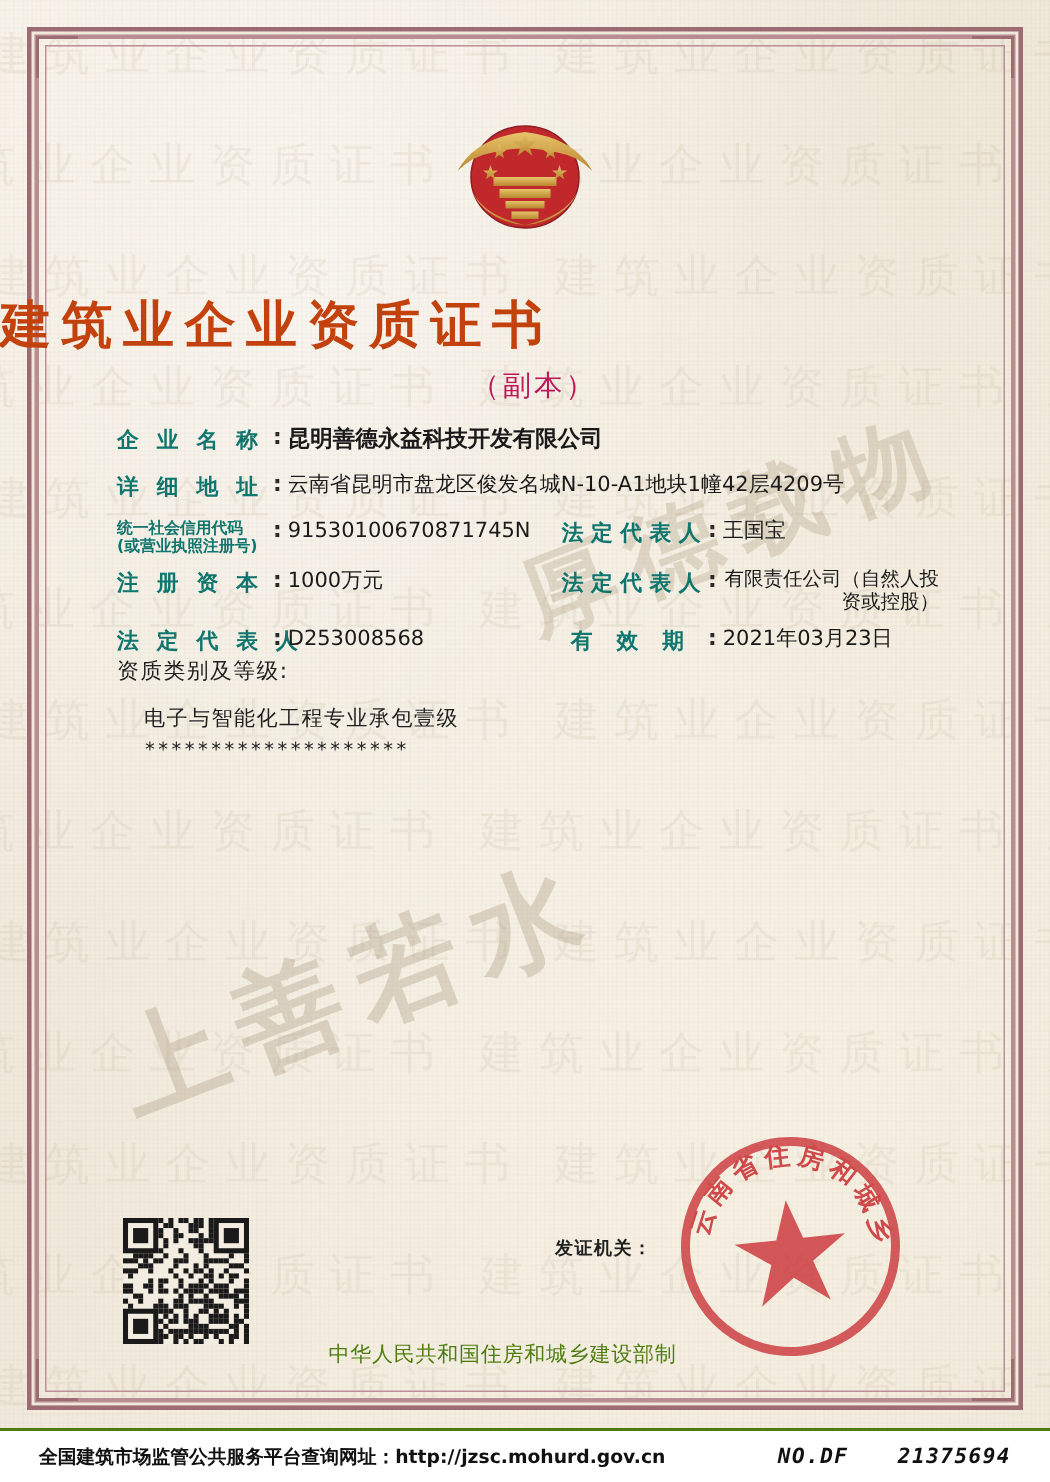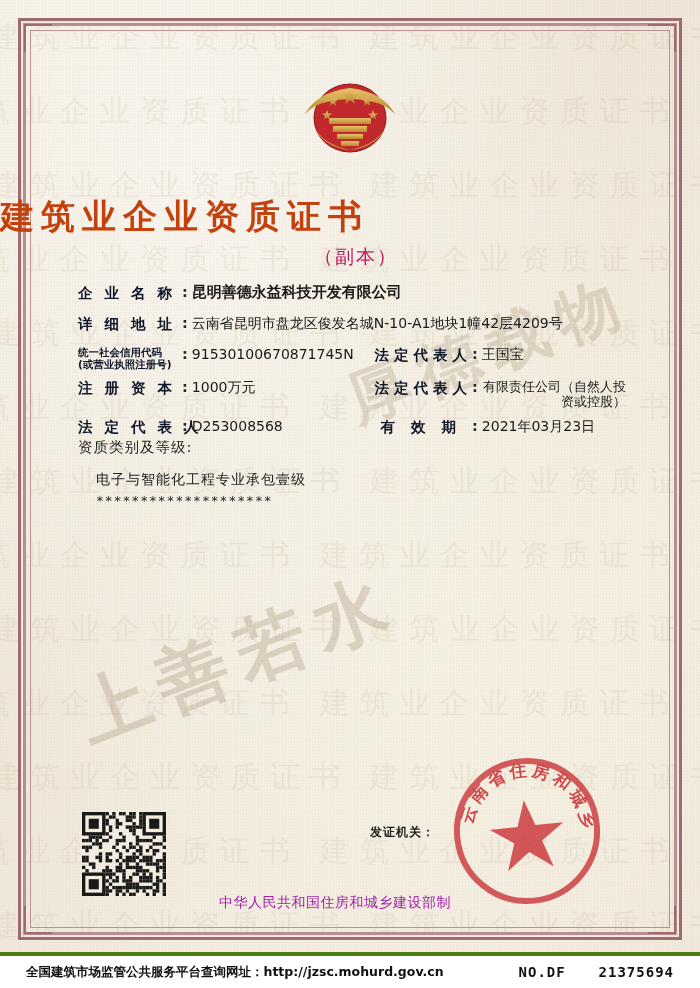--- a/index.html
+++ b/index.html
@@ -123,21 +123,21 @@
     align-items: flex-start;
     margin-bottom: 9px;
     min-height: 22px;
   }
   .col-left { width: 296px; display: flex; align-items: flex-start; }
   .col-right { flex: 1; display: flex; align-items: flex-start; text-align: right; }
 
   .lbl {
     font-size: 14.5px;
     font-weight: bold;
-    color: #0f172a;
+    color: #0f766e;
     white-space: nowrap;
     flex: none;
   }
   .lbl.w4 { width: 104px; letter-spacing: 12px; }
   .lbl.w-small {
     width: 104px;
     font-size: 10.5px;
     line-height: 12px;
     letter-spacing: 0px;
     font-weight: bold;
@@ -236,21 +236,21 @@
     font-size: 10px;
     vertical-align: super;
   }
   .footer-org {
     position: absolute;
     left: 0; right: 0;
     top: 894px;
     text-align: center;
     font-family: "DejaVu Sans", sans-serif;
     font-size: 14px;
-    color: #a21caf;
+    color: #4d7c0f;
     letter-spacing: 0.5px;
     padding-right: 30px;
   }
 
   
   .seal {
     position: absolute;
     left: 448px;
     top: 752px;
     width: 158px;
@@ -259,32 +259,32 @@
     transform: rotate(-6deg);
   }
 
   
   .bottom-bar {
     position: absolute;
     left: 0; right: 0;
     bottom: 0;
     height: 36px;
     background: #ffffff;
-    border-top: 4px solid #4d7c0f;
+    border-top: 2px solid #4d7c0f;
     display: flex;
     align-items: center;
     justify-content: space-between;
     padding: 0 26px;
     box-sizing: border-box;
     font-family: "DejaVu Sans", sans-serif;
     font-size: 12.5px;
     color: #111;
   }
   .bottom-left { font-weight: bold; letter-spacing: 0px; }
-  .bottom-right { font-family: "DejaVu Sans Mono", monospace; font-size: 14px; letter-spacing: 1px; font-weight: bold;}
+  .bottom-right { font-family: "DejaVu Sans Mono", monospace; font-size: 14px; letter-spacing: 1px; font-weight: bold; font-style: italic;}
 </style>
 </head>
 <body>
 
 <div class="page">
 
   <div class="paper"></div>
 
   <div class="bg-text" id="bg-text">
       <div class="bg-text-row">建筑业企业资质证书 建筑业企业资质证书 建筑业企业资质证书 建筑业企业资质证书 建筑业企业资质证书 建筑业企业资质证书 </div>

